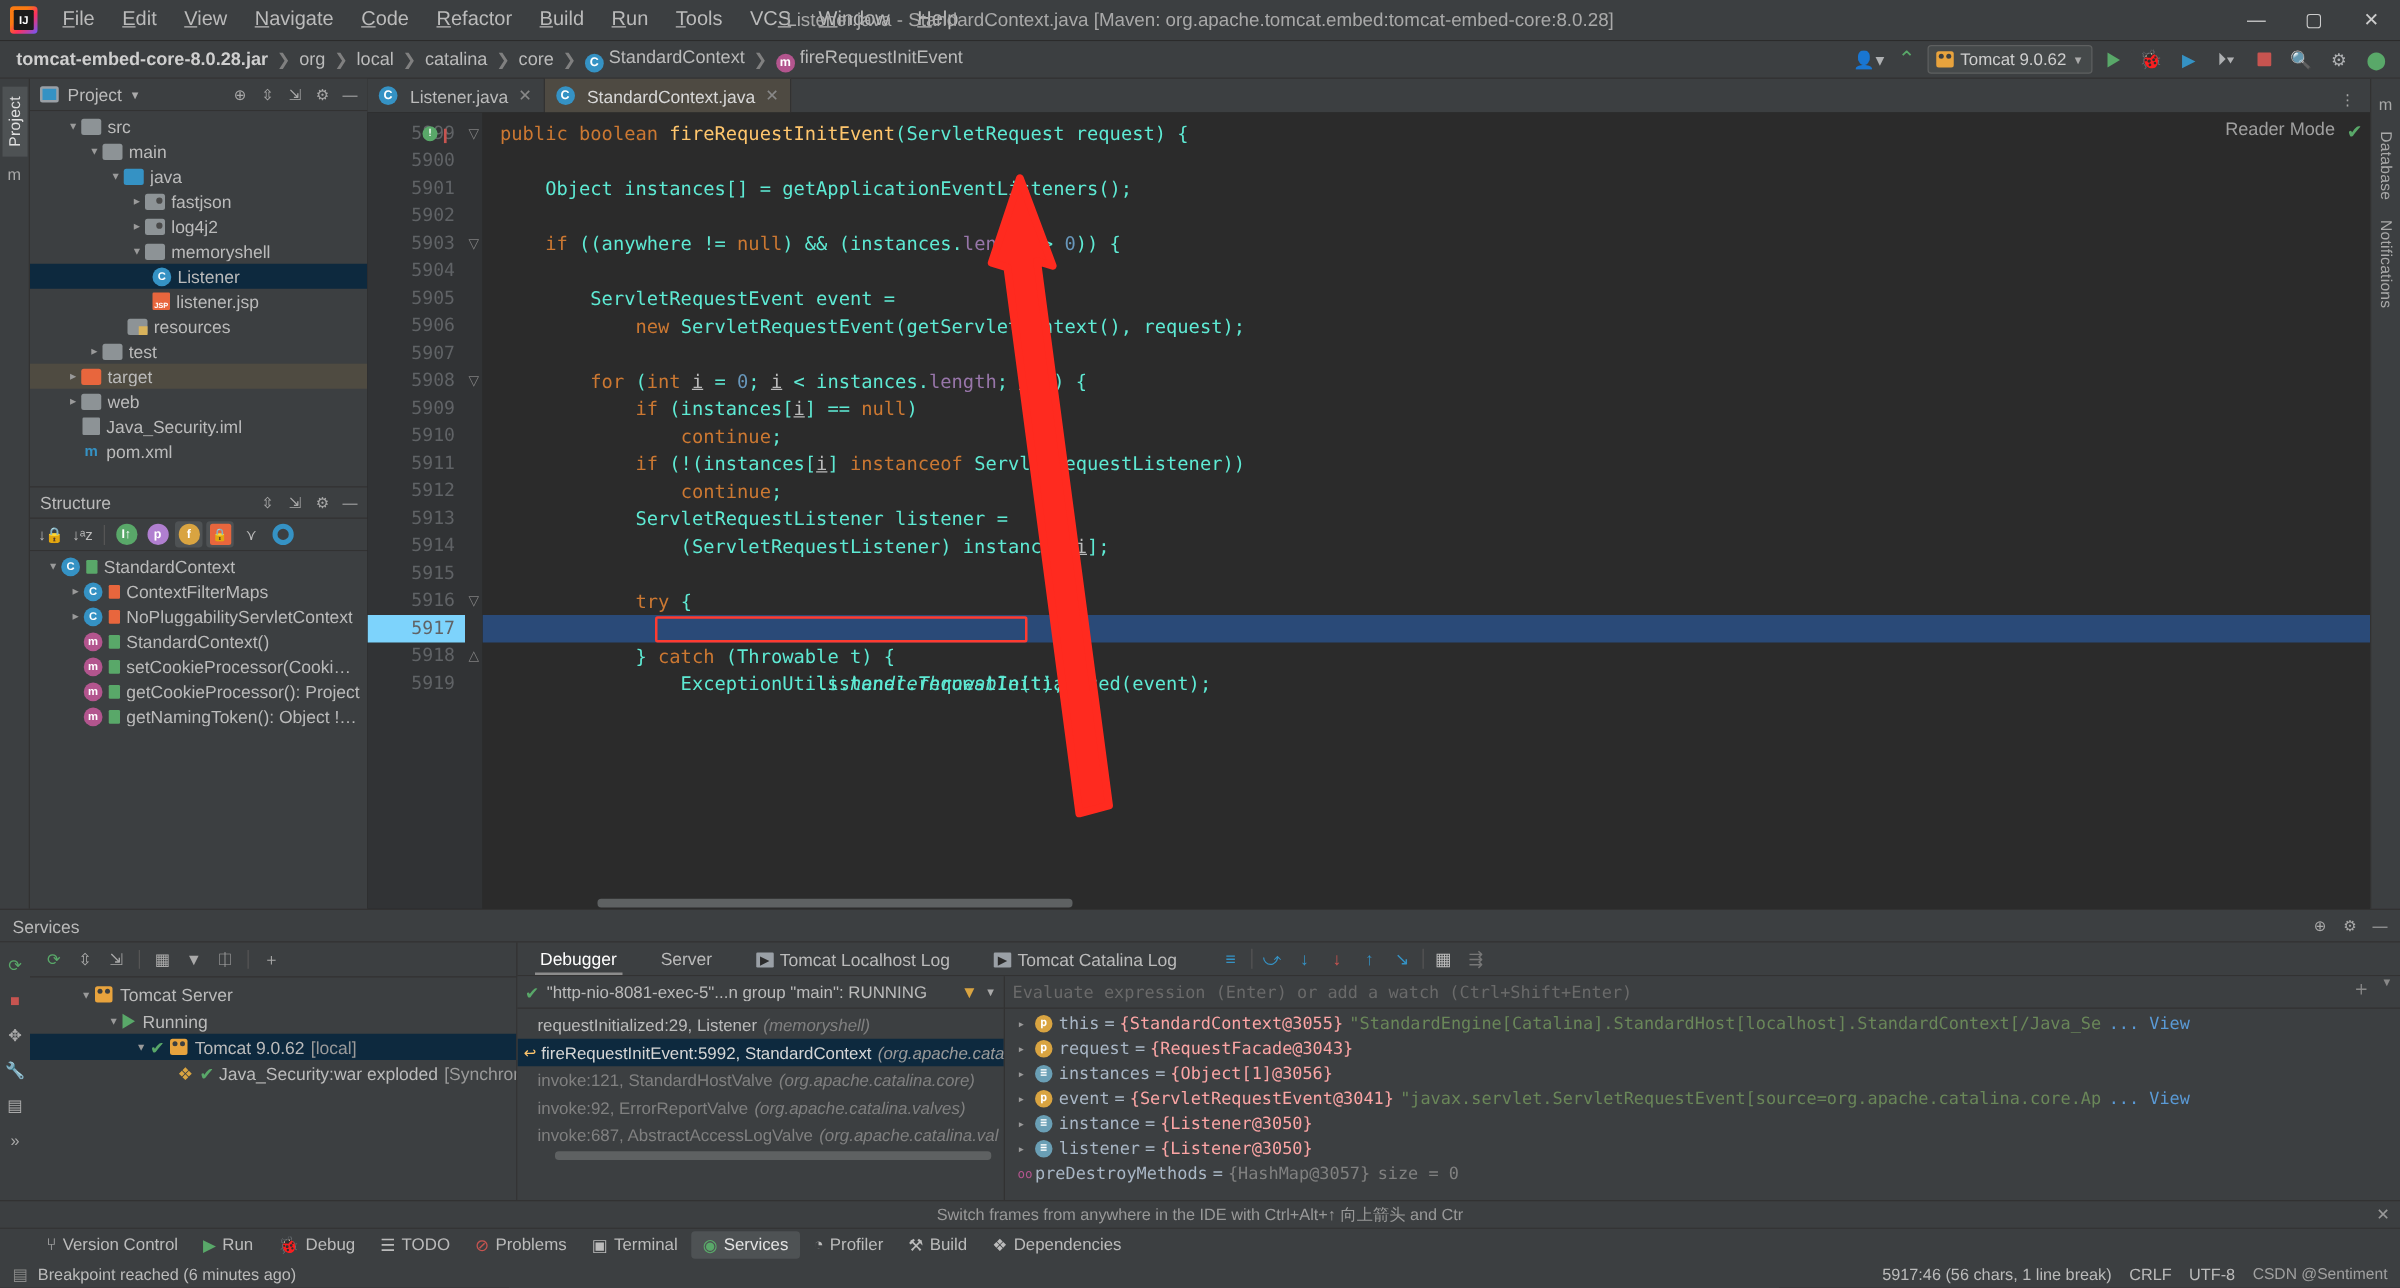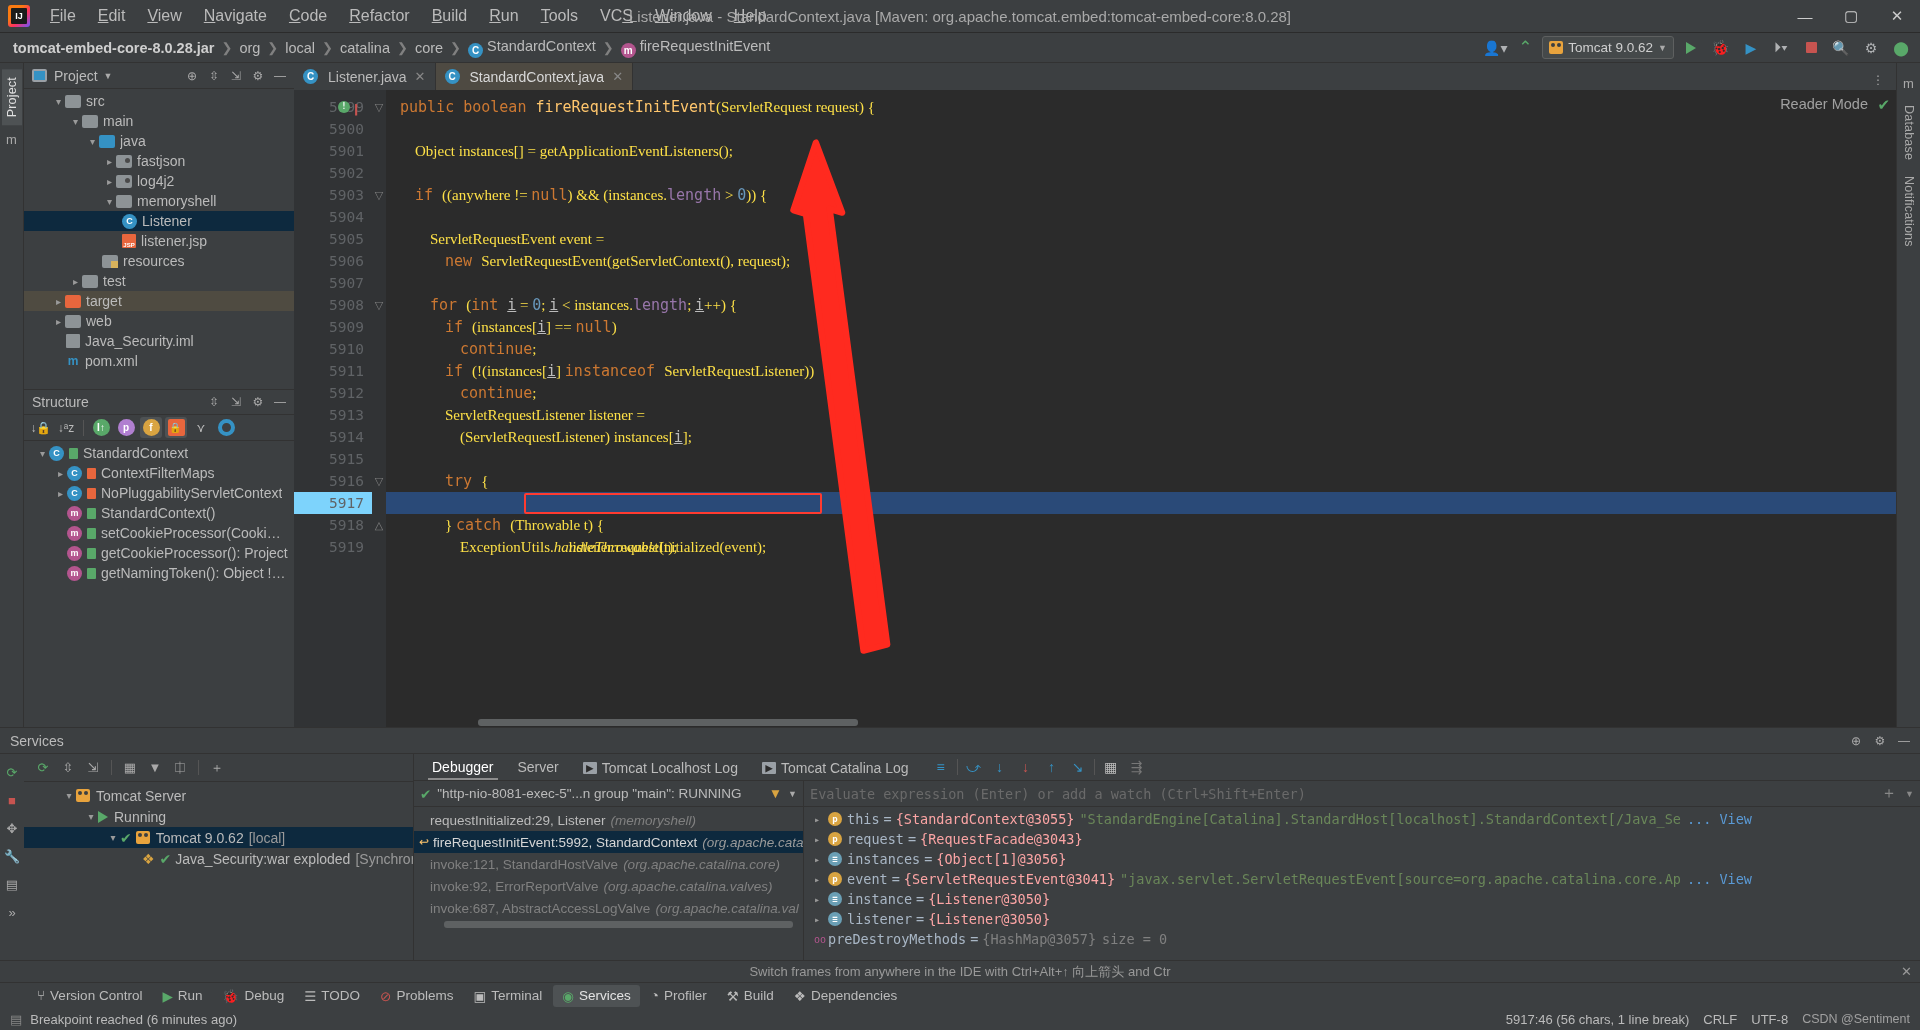--- a/index.html
+++ b/index.html
@@ -182,21 +182,21 @@
   .code {
     flex: 1; font-family: "DejaVu Sans Mono", monospace; font-size: 15px;
     padding-top: 6px; position: relative; overflow: hidden; background:#2b2b2b;
   }
   .cline { height: 22px; line-height: 22px; white-space: pre; padding-left: 14px; }
   .cline.cur { background: #2a4a78; }
   .kw { color: #cc7832; }
   .fn { color: #ffc66d; }
   .num { color: #6897bb; }
   .fld { color: #9876aa; }
-  .pln { color: #fde047; font-family: Liberation Serif, serif; }
+  .pln { color: #5eead4; }
   .ital { font-style: italic; }
   .und { text-decoration: underline; }
 
   .readermode {
     position:absolute; right:28px; top:6px; font-size:14.5px; color:#a0a0a0; z-index:4;
   }
   .checkmark-ok { position:absolute; right:6px; top:6px; color:#59a869; font-size:15px; z-index:4; }
   .scroll-marker { position:absolute; right:2px; width:10px; height:5px; background:#4b6eaf; }
 
   .hscroll-editor {
@@ -217,42 +217,42 @@
     width: 390px; flex:none; display:flex; flex-direction:column; border-right:1px solid #323232;
   }
   .stt-row { height:28px; display:flex; align-items:center; gap:3px; padding-left:8px; border-bottom:1px solid #323232; }
   .stt-ic { width:22px;height:22px;display:flex;align-items:center;justify-content:center;color:#a9a9a9;font-size:13px;border-radius:3px; }
   .svc-tree { flex:1; font-size:14px; padding-top:3px; overflow:hidden; }
   .svc-row { display:flex; align-items:center; height:21px; padding-right:4px; white-space:nowrap; }
   .svc-row.sel { background:#0d293e; }
   .tri { width:14px; text-align:center; color:#9a9a9a; font-size:10px; flex:none; }
 
   .svc-right { flex:1; display:flex; flex-direction:column; min-width:0; }
-  .dbg-tabs { height:27px; display:flex; align-items:center; gap:0; border-bottom:1px solid #323232; padding-left:6px; }
+  .dbg-tabs { height:27px; display:flex; align-items:center; gap:11px; border-bottom:1px solid #323232; padding-left:6px; }
   .dtab { padding: 4px 12px; font-size:14px; color:#bbbbbb; position:relative; }
   .dtab.active { color:#ffffff; }
   .dtab.active::after { content:""; position:absolute; left:8px; right:8px; bottom:-1px; height:2px; background:#8c8c8c; }
   .dtab-ic { display:inline-flex; align-items:center; gap:5px; }
   .logbox { width:14px;height:12px;background:#9aa0a6;color:#2b2b2b;font-size:9px;display:flex;align-items:center;justify-content:center;border-radius:1px;font-weight:bold; }
   .dbg-tool-icons { display:flex; align-items:center; gap:6px; margin-left:10px; }
   .di { width:20px;height:20px;display:flex;align-items:center;justify-content:center;font-size:14px; }
 
   .dbg-main { flex:1; display:flex; min-height:0; }
   .frames { width:390px; flex:none; display:flex; flex-direction:column; border-right:1px solid #323232; background:#3c3f41; }
   .frames-head { height:26px; display:flex; align-items:center; gap:6px; padding:0 6px; font-size:13.5px; border-bottom:1px solid #323232; }
   .frames-list { flex:1; overflow:hidden; font-size:13.5px; padding-top:2px; }
   .frame { height:22px; display:flex; align-items:center; padding-left:16px; white-space:nowrap; color:#bbbbbb; }
   .frame.sel { background:#0d293e; color:#d6d6d6; }
   .frame.dim { color: #808080; }
   .frame .pkg { color:#808080; font-style:italic; margin-left:5px; }
   .frame.sel .pkg { color:#9a9a9a; }
   .frame .yarrow { color:#ffc66d; margin-right:4px; font-size:12px; }
 
   .vars { flex:1; display:flex; flex-direction:column; min-width:0; background:#3c3f41; }
-  .watchbar { height:26px; display:flex; align-items:center; border-bottom:1px solid #323232; padding:0 6px; }
+  .watchbar { height:26px; display:flex; border-bottom:1px solid #323232; padding:0 6px; }
   .watchbar input {
     flex:1; background:transparent; border:none; outline:none; color:#a9b7c6;
     font-family:"DejaVu Sans Mono", monospace; font-size:13.5px;
   }
   .watchbar input::placeholder { color:#6a6a6a; }
   .vars-list { flex:1; overflow:hidden; font-family:"DejaVu Sans Mono", monospace; font-size:13.5px; padding-top:2px; }
   .vrow { height:20px; display:flex; align-items:center; white-space:nowrap; padding-left:10px; overflow:hidden; }
   .vchev { width:14px; color:#9a9a9a; font-size:10px; flex:none; }
   .vbadge { width:14px;height:14px;border-radius:50%;display:flex;align-items:center;justify-content:center;font-size:9px;color:#fff;margin-right:5px;flex:none;font-weight:bold; }
   .vbadge.p { background:#d9a441; }

